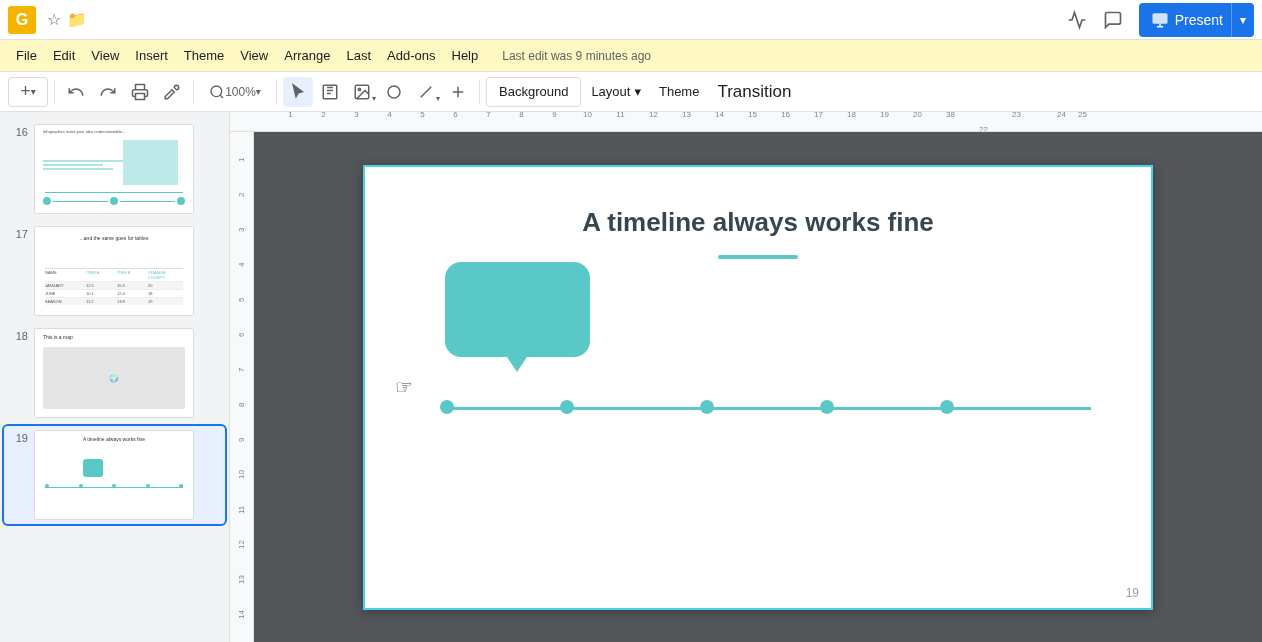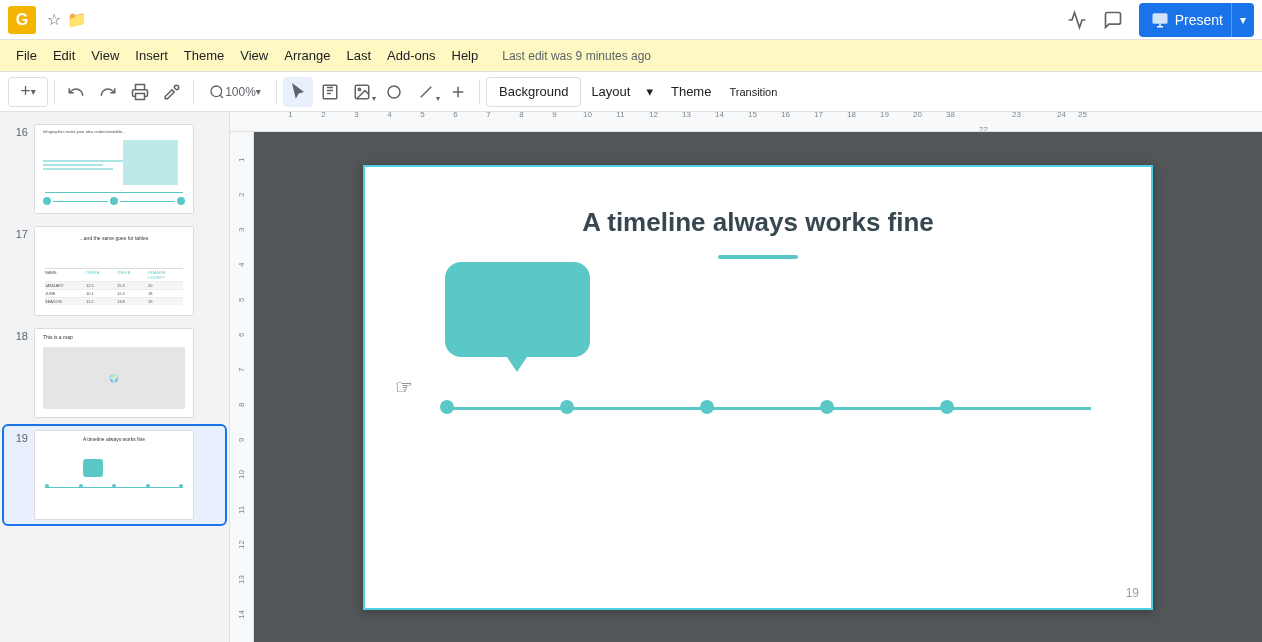--- a/index.html
+++ b/index.html
@@ -57,29 +57,29 @@
     }
     .tb-divider { width: 1px; height: 24px; background: #e0e0e0; margin: 0 4px; }
     .tb-btn.active { background: #e8f0fe; }
     #bg-btn {
       background: #fff; border: 1px solid #dadce0; border-radius: 4px;
       padding: 4px 12px; font-size: 13px; cursor: pointer; color: #202124; height: 30px;
     }
     #layout-btn {
       background: #fff; border: none; border-radius: 4px;
       padding: 4px 8px; font-size: 13px; cursor: pointer; color: #202124; height: 30px;
-      display: flex; align-items: center; gap: 16px;
+      display: flex; align-items: center; gap: 4px;
     }
     #theme-btn {
       background: #fff; border: none; border-radius: 4px;
       padding: 4px 8px; font-size: 13px; cursor: pointer; color: #202124; height: 30px;
     }
     #transition-btn {
       background: #fff; border: none; border-radius: 4px;
-      padding: 4px 8px; font-size: 11px; cursor: pointer; color: #202124; height: 30px;
+      padding: 4px 8px; font-size: 17px; cursor: pointer; color: #202124; height: 30px;
     }
 
     
     #main {
       display: flex; height: calc(642px - 112px);
     }
 
     
     #sidebar {
       width: 230px; background: #f1f3f4; overflow-y: auto;

